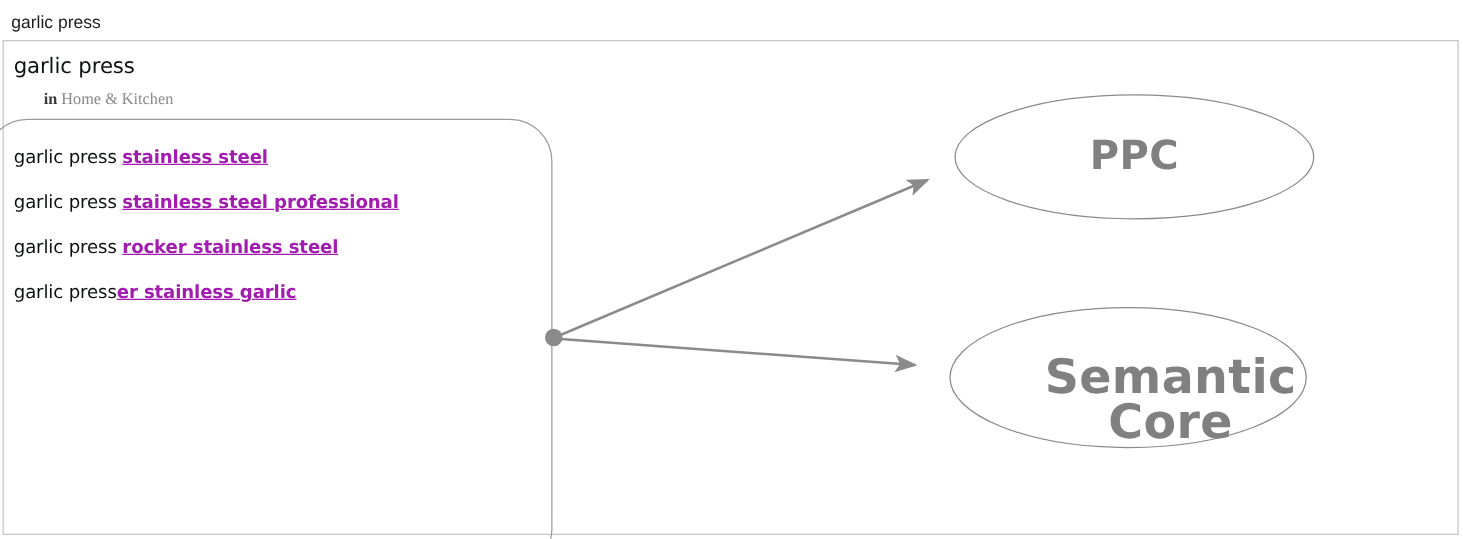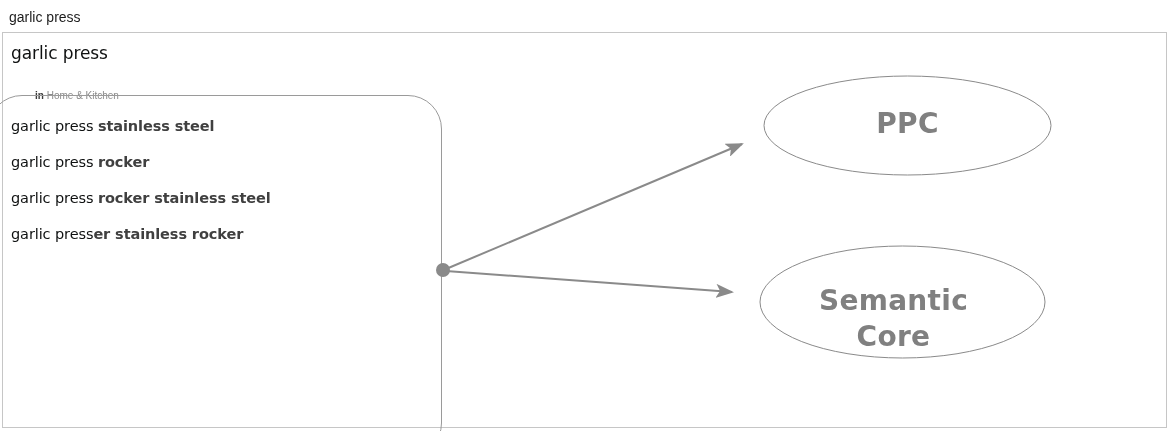--- a/index.html
+++ b/index.html
@@ -56,24 +56,24 @@
     width: 420px;
   }
   .dd-head-term {
     font-family: "DejaVu Sans", sans-serif;
     font-size: 17px;
     line-height: 22px;
     color: #0f1111;
     letter-spacing: -0.1px;
   }
   .dd-head-cat {
-    margin-top: 25px;
+    margin-top: 8px;
     margin-left: 24px;
-    font-family: Liberation Sans, sans-serif;
-    font-size: 10px;
+    font-family: Liberation Serif, serif;
+    font-size: 13px;
     line-height: 14px;
     color: #8a8a8a;
   }
   .dd-head-cat .in-word {
     color: #3a3a3a;
     font-weight: 700;
   }
 
   
   .dd-box {
@@ -100,21 +100,22 @@
     line-height: 36px;
     padding-left: 11px;
     font-family: "DejaVu Sans", sans-serif;
     font-size: 14.5px;
     color: #0f1111;
     white-space: nowrap;
     letter-spacing: -0.1px;
   }
   .dd-item b {
     font-weight: 700;
-    color: #404040;
+    color: #a21caf;
+    text-decoration: underline;
   }
 
   
   .diagram {
     position: absolute;
     left: 0;
     top: 0;
     width: 1170px;
     height: 431px;
     pointer-events: none;
@@ -125,28 +126,28 @@
     text-align: center;
     font-family: "DejaVu Sans", sans-serif;
     font-weight: 700;
     color: #808080;
     letter-spacing: 0.3px;
   }
   .node-label.ppc {
     left: 764px;
     top: 105px;
     width: 287px;
-    font-size: 28px;
+    font-size: 32px;
     line-height: 38px;
   }
   .node-label.semcore {
-    left: 751px;
+    left: 794px;
     top: 283px;
     width: 285px;
-    font-size: 28px;
+    font-size: 38px;
     line-height: 36px;
   }
 </style>
 </head>
 <body>
 
 <div class="top-query">garlic press</div>
 
 <div class="panel"></div>
 
@@ -160,27 +161,27 @@
     </div>
   </div>
 
   <div class="dd-box"></div>
 
   <div class="dd-list">
     <div class="dd-item">
       <span>garlic press </span><b>stainless steel</b>
     </div>
     <div class="dd-item">
-      <span>garlic press </span><b>rocker</b>
+      <span>garlic press </span><b>stainless steel professional</b>
     </div>
     <div class="dd-item">
       <span>garlic press </span><b>rocker stainless steel</b>
     </div>
     <div class="dd-item">
-      <span>garlic press</span><b>er stainless rocker</b>
+      <span>garlic press</span><b>er stainless garlic</b>
     </div>
   </div>
 </div>
 
 <svg class="diagram" viewBox="0 0 1170 431" xmlns="http://www.w3.org/2000/svg">
   <defs>
     <marker id="arrowhead" markerWidth="9" markerHeight="7" refX="8" refY="3.5" orient="auto" markerUnits="strokeWidth">
       <path d="M0,0 L9,3.5 L0,7 L2,3.5 Z" fill="#8a8a8a"></path>
     </marker>
   </defs>

